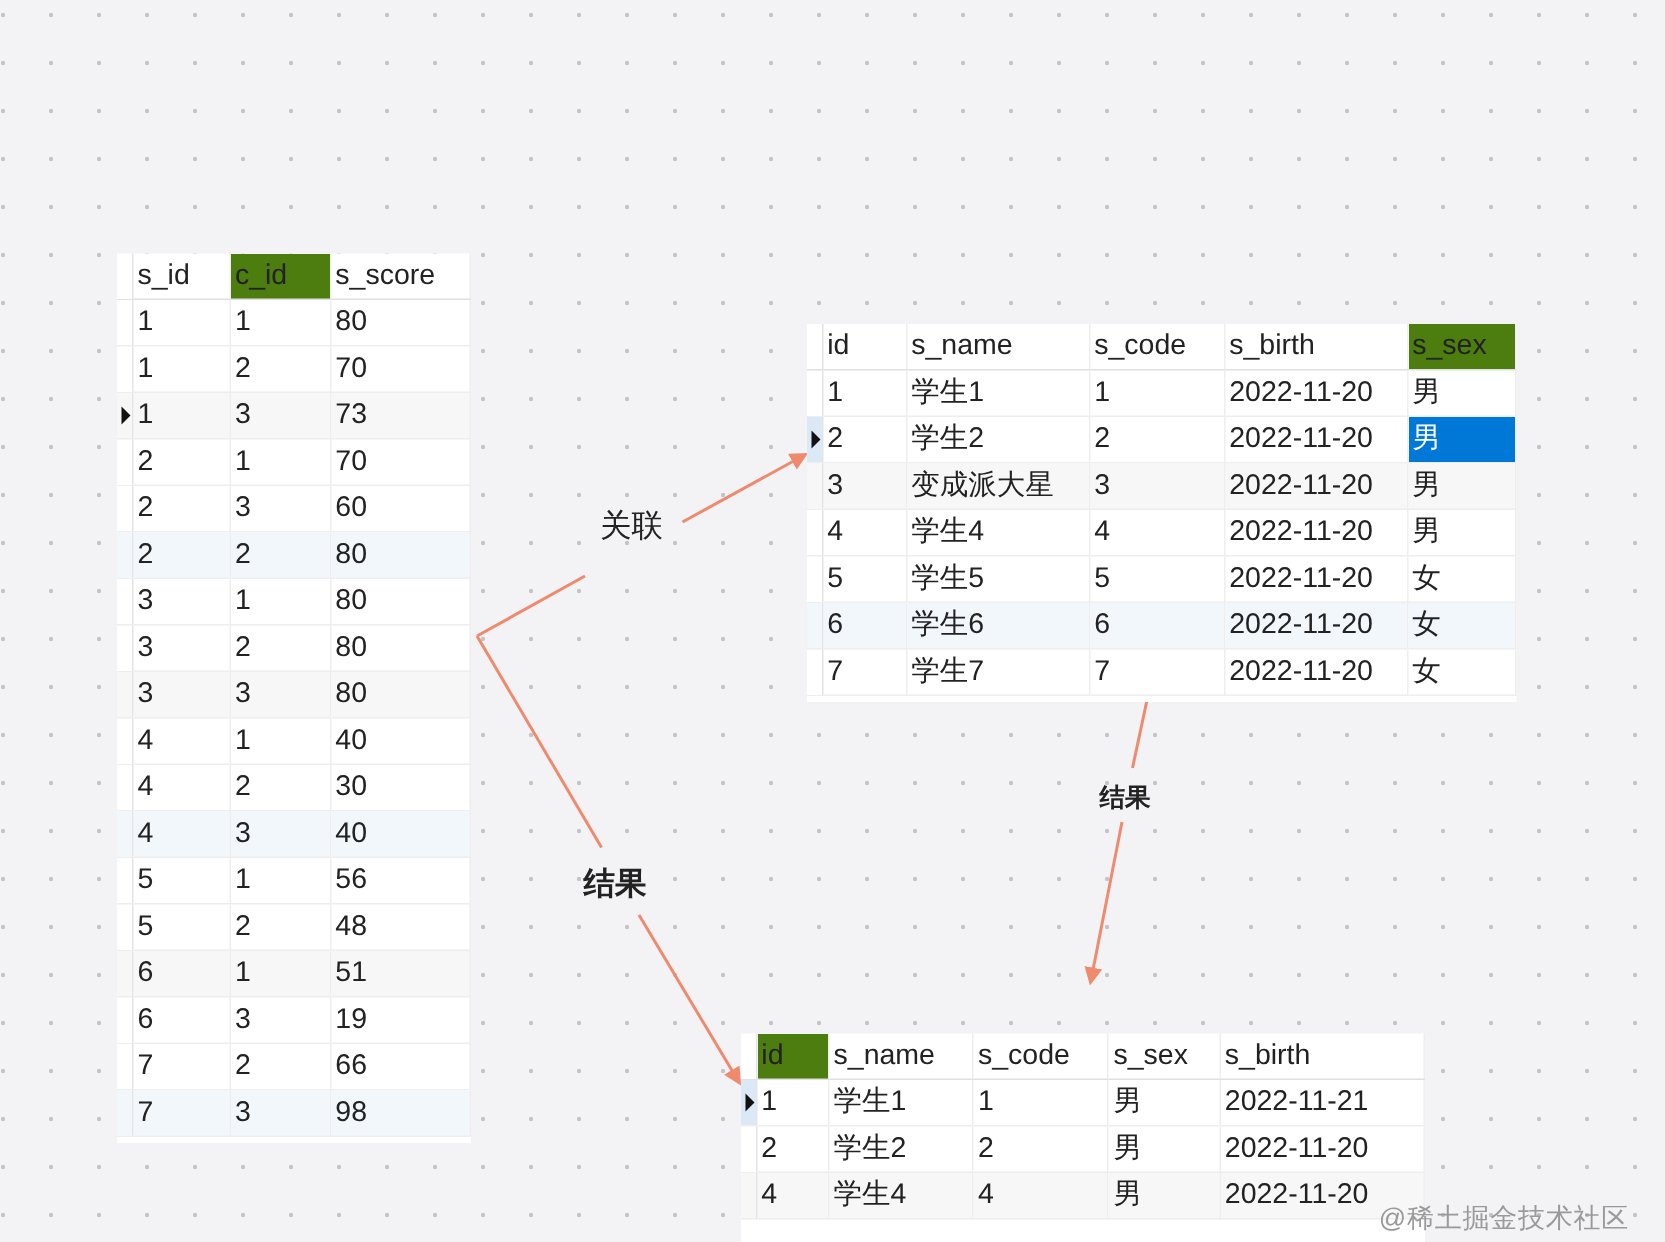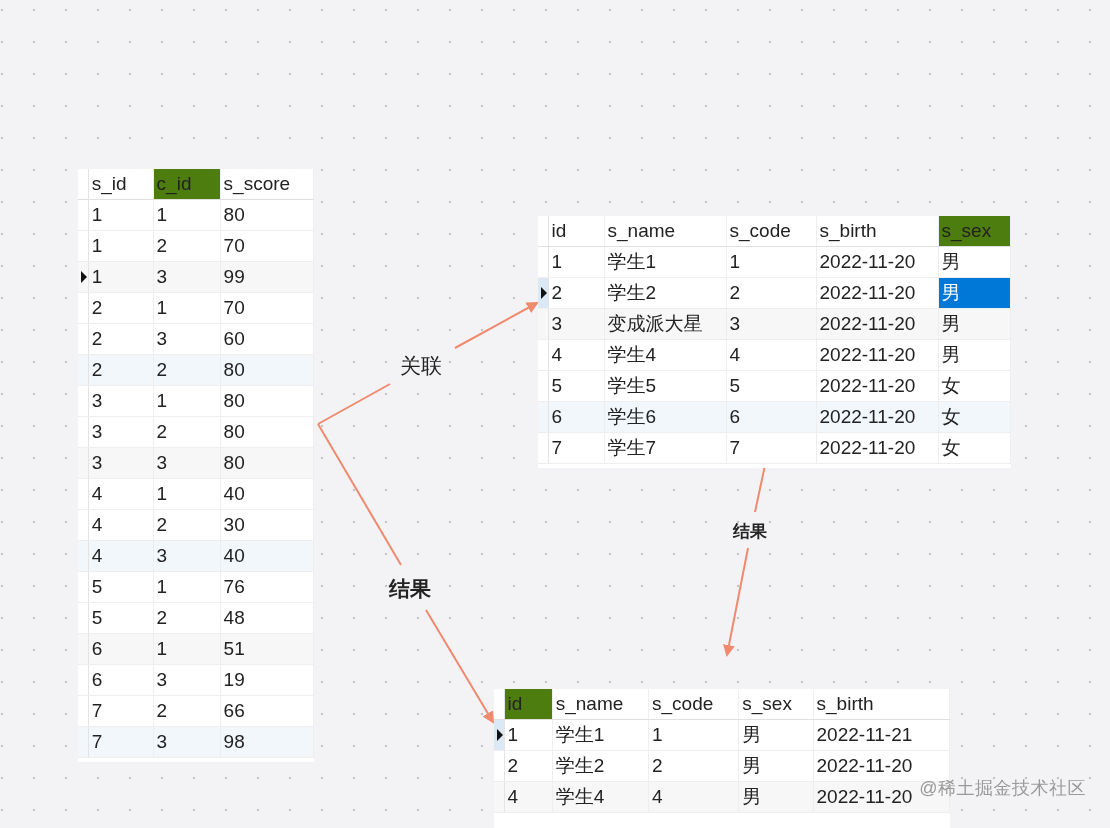--- a/index.html
+++ b/index.html
@@ -40,21 +40,21 @@
       border-left: 6px solid #111;
     }
     .footer-pad { height: 14px; background:#fff; }
     .label {
       position: absolute; font-size: 21px; color: #222;
       background: transparent; white-space: nowrap;
     }
     .label.small { font-size: 17px; font-weight: bold; }
     .label.bold { font-weight: bold; }
     .watermark {
-      position: absolute; right: 24px; bottom: 28px; font-size: 18px;
+      position: absolute; right: 24px; bottom: 4px; font-size: 18px;
       color: #9a9a9a; letter-spacing: 0.5px;
     }
     svg.arrows { position: absolute; left: 0; top: 0; pointer-events: none; }
   </style>
 </head>
 <body>
 
 <svg class="arrows" width="1110" height="828">
   <defs>
     <marker id="ah" markerWidth="12" markerHeight="12" refX="10" refY="6" orient="auto" markerUnits="userSpaceOnUse">
@@ -96,21 +96,21 @@
         <td>1</td>
         <td>2</td>
         <td class="num">70</td>
       </tr>
       <tr class="alt">
         <td class="gutter cur">
           <span class="cursor-icon"></span>
         </td>
         <td>1</td>
         <td>3</td>
-        <td class="num">99</td>
+        <td class="num">73</td>
       </tr>
       <tr>
         <td class="gutter"></td>
         <td>2</td>
         <td>1</td>
         <td class="num">70</td>
       </tr>
       <tr>
         <td class="gutter"></td>
         <td>2</td>
@@ -156,21 +156,21 @@
       <tr class="stripe">
         <td class="gutter"></td>
         <td>4</td>
         <td>3</td>
         <td class="num">40</td>
       </tr>
       <tr>
         <td class="gutter"></td>
         <td>5</td>
         <td>1</td>
-        <td class="num">76</td>
+        <td class="num">56</td>
       </tr>
       <tr>
         <td class="gutter"></td>
         <td>5</td>
         <td>2</td>
         <td class="num">48</td>
       </tr>
       <tr class="alt">
         <td class="gutter"></td>
         <td>6</td>
@@ -330,17 +330,17 @@
         <td class="num">4</td>
         <td>男</td>
         <td>2022-11-20</td>
       </tr>
       <tr>
         <td colspan="6" class="footer-pad" style="border: none; height: 16px; line-height: 4px;"></td>
       </tr>
     </tbody>
 </table>
 
-<div class="label" style="left:400px; top:352px;">关联</div>
+<div class="label" style="left:400px; top:336px;">关联</div>
 <div class="label bold" style="left:389px; top:575px;">结果</div>
 <div class="label small" style="left:733px; top:520px;">结果</div>
 
 <div class="watermark">@稀土掘金技术社区</div>
 
 </body></html>

